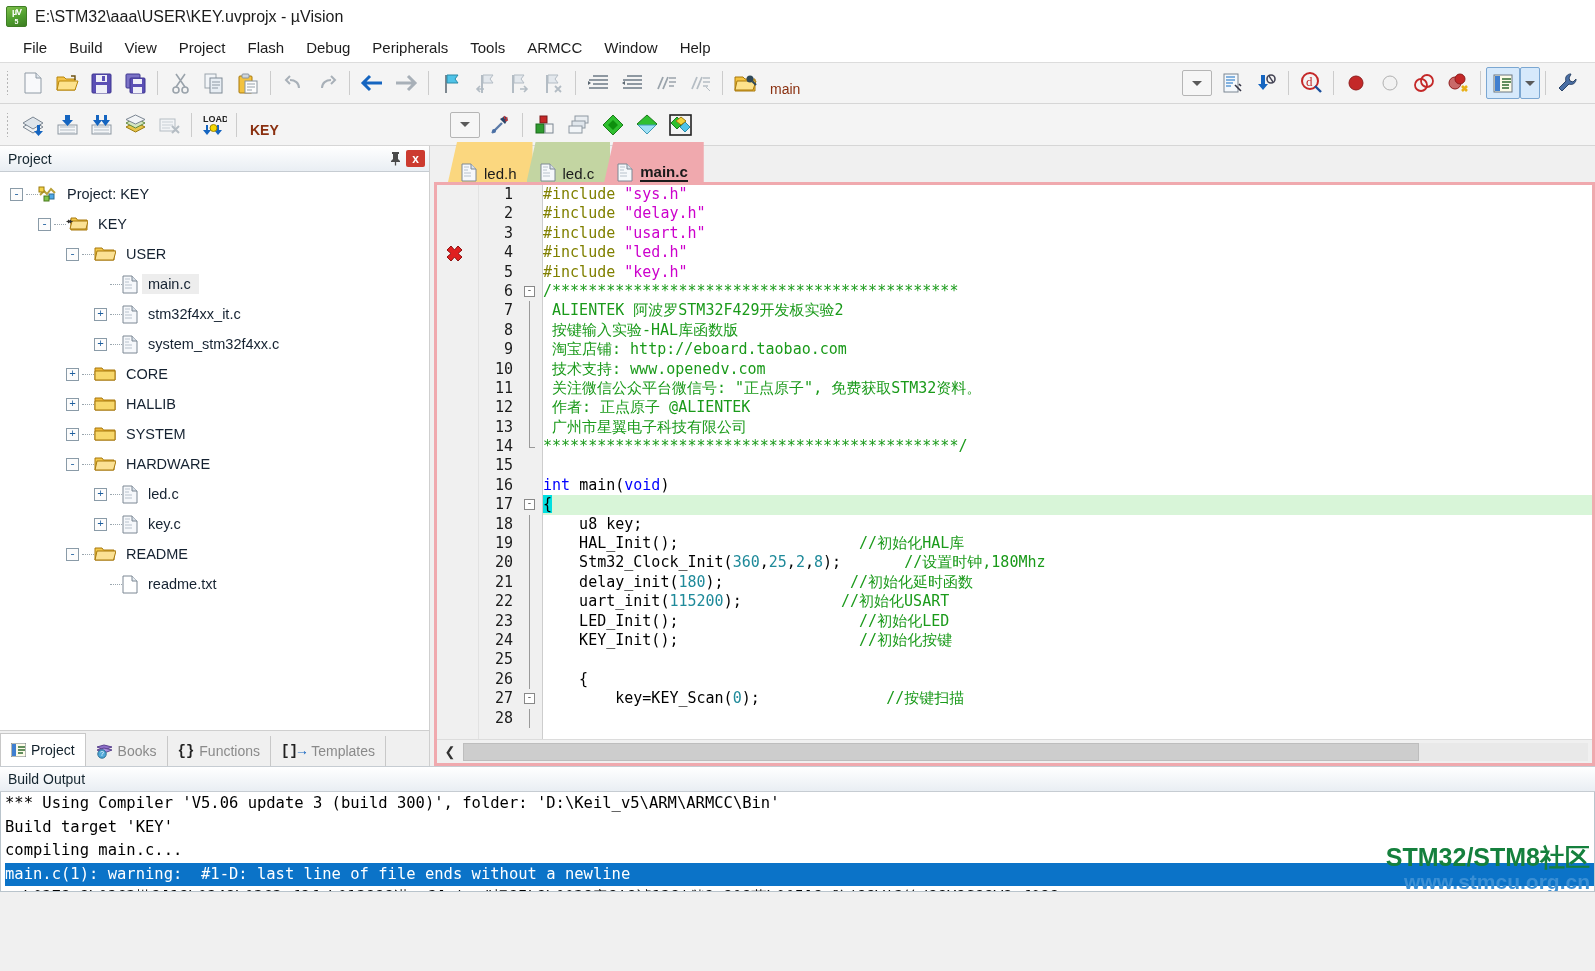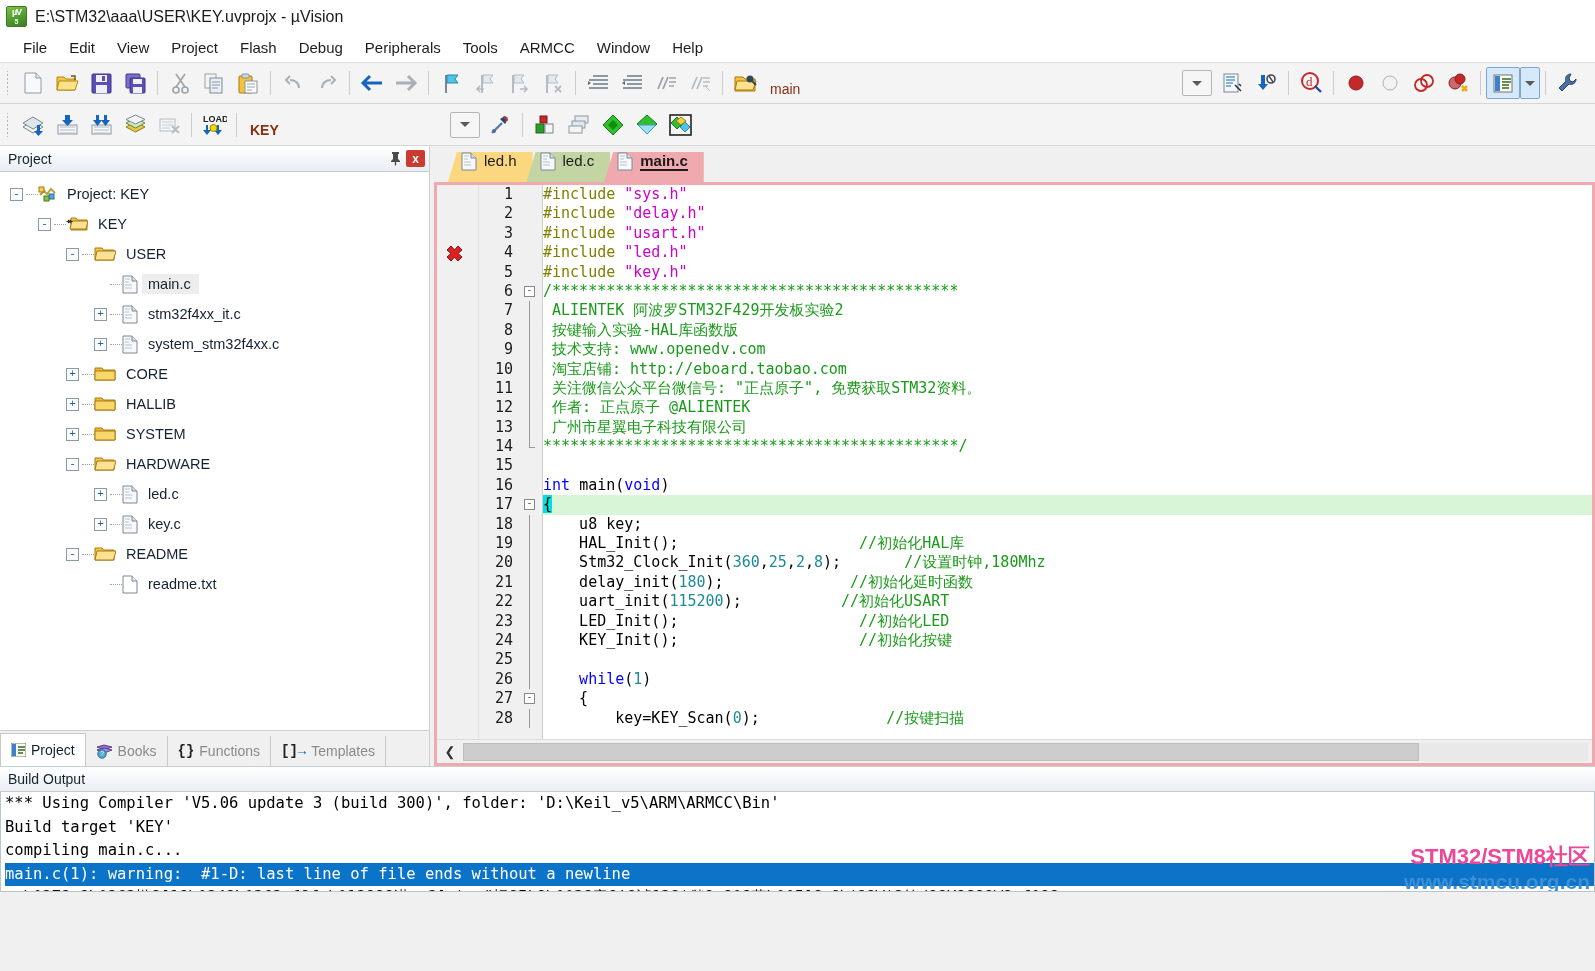--- a/index.html
+++ b/index.html
@@ -93,21 +93,21 @@
   .panel-tabs { height:36px; display:flex; align-items:flex-end;
                 background:#f0f0f0; border-top:1px solid #cfcfcf; }
   .ptab { display:flex; align-items:center; gap:5px; height:30px; padding:0 10px;
           font-size:14px; color:#8a8a8a; border-right:1px solid #c8c8c8;}
   .ptab.active { background:#ffffff; color:#11202b; height:33px;
                  border-top:1px solid #c8c8c8; border-left:1px solid #c8c8c8;}
 
   
   .editor-wrap { flex:1; display:flex; flex-direction:column; background:#f0f0f0; padding-left:4px;}
   .ed-tabs { height:36px; display:flex; align-items:flex-end; padding-left:14px; gap:0; }
-  .ed-tab { display:flex; align-items:flex-start; gap:7px; height:30px; padding:0 16px 0 13px;
+  .ed-tab { display:flex; align-items:flex-end; gap:7px; height:40px; padding:0 16px 0 13px;
             font-size:15px; color:#1b1b1b; position:relative;
             clip-path: polygon(9px 0, 100% 0, 100% 100%, 0 100%); margin-right:-6px;}
   .ed-tab.t1 { background:#fbd77f; }
   .ed-tab.t2 { background:#c3d5a2; }
   .ed-tab.t3 { background:#f0a9ae; }
   .ed-tab.active .lbl { border-bottom:2px solid #1b1b1b; font-weight:bold; }
   .ed-frame { flex:1; border:3px solid #f0a9ae; border-top-width:3px; background:#ffffff;
               display:flex; flex-direction:column; overflow:hidden; }
   .ed-body { flex:1; display:flex; overflow:hidden; position:relative; background:#ffffff;}
   .gutter-mark { width:42px; background:#f0f0f0; border-right:1px solid #e2e2e2; position:relative;}
@@ -141,39 +141,39 @@
                 background: linear-gradient(#ffffff,#e9eef3);
                 border-top:1px solid #c6ccd2; border-bottom:1px solid #c6ccd2; padding-left:8px;
                 font-size:14px; color:#14252f;}
   .build-body { height: 100px; background:#ffffff; overflow:hidden; border:1px solid #b9c4cc;
                 border-top:none; padding-left:4px; position:relative;}
   .bo-line { font-family:"DejaVu Sans Mono","Liberation Mono",monospace; font-size:15.5px;
              line-height:23.5px; white-space:pre; color:#000; }
   .bo-line.sel { background:#0b73c8; color:#ffffff; }
   .watermark { position:absolute; right:4px; bottom:-2px; text-align:right;
                font-family:"Liberation Sans",sans-serif; font-weight:bold; }
-  .wm1 { font-size:22px; color:#ec4899; letter-spacing:0px; line-height:26px;}
+  .wm1 { font-size:25px; color:#15803d; letter-spacing:0px; line-height:26px;}
   .wm2 { font-size:21px; color:#3b8fd4; line-height:23px;}
 </style>
 </head>
 <body>
 
 <div id="app">
 
   <div class="titlebar">
     <div class="title-icon">
       <span>µV</span>
         <span style="font-size:7px;">5</span>
     </div>
     <div class="title-text">E:\STM32\aaa\USER\KEY.uvprojx - µVision</div>
   </div>
 
   <div class="menubar">
     <div class="menu-item">File</div>
-    <div class="menu-item">Edit</div>
+    <div class="menu-item">Build</div>
     <div class="menu-item">View</div>
     <div class="menu-item">Project</div>
     <div class="menu-item">Flash</div>
     <div class="menu-item">Debug</div>
     <div class="menu-item">Peripherals</div>
     <div class="menu-item">Tools</div>
     <div class="menu-item">ARMCC</div>
     <div class="menu-item">Window</div>
     <div class="menu-item">Help</div>
   </div>
@@ -847,38 +847,37 @@
             </div>
           <div class="code-col code" id="codecol">
               <div class="ln"><span class="c-inc">#include </span><span class="c-str">"sys.h"</span></div>
               <div class="ln"><span class="c-inc">#include </span><span class="c-str">"delay.h"</span></div>
               <div class="ln"><span class="c-inc">#include </span><span class="c-str">"usart.h"</span></div>
               <div class="ln"><span class="c-inc">#include </span><span class="c-str">"led.h"</span></div>
               <div class="ln"><span class="c-inc">#include </span><span class="c-str">"key.h"</span></div>
               <div class="ln"><span class="c-cmt">/*********************************************</span></div>
               <div class="ln"><span class="c-cmt"> ALIENTEK 阿波罗STM32F429开发板实验2</span></div>
               <div class="ln"><span class="c-cmt"> 按键输入实验-HAL库函数版</span></div>
+              <div class="ln"><span class="c-cmt"> 淘宝店铺: http://eboard.taobao.com</span></div>
               <div class="ln"><span class="c-cmt"> 技术支持: www.openedv.com</span></div>
-              <div class="ln"><span class="c-cmt"> 淘宝店铺: http://eboard.taobao.com</span></div>
               <div class="ln"><span class="c-cmt"> 关注微信公众平台微信号: "正点原子", 免费获取STM32资料。</span></div>
               <div class="ln"><span class="c-cmt"> 作者: 正点原子 @ALIENTEK</span></div>
               <div class="ln"><span class="c-cmt"> 广州市星翼电子科技有限公司</span></div>
               <div class="ln"><span class="c-cmt">**********************************************/</span></div>
               <div class="ln"></div>
               <div class="ln"><span class="c-kw">int </span><span class="c-txt">main(</span><span class="c-kw">void</span><span class="c-txt">)</span></div>
               <div class="ln hl-line"><span class="cursor-blk">{</span></div>
               <div class="ln"><span class="c-txt">    u8 key;</span></div>
               <div class="ln"><span class="c-txt">    HAL_Init();</span><span class="c-txt">                    </span><span class="c-cmt">//初始化HAL库</span></div>
               <div class="ln"><span class="c-txt">    Stm32_Clock_Init(</span><span class="c-num">360</span><span class="c-txt">,</span><span class="c-num">25</span><span class="c-txt">,</span><span class="c-num">2</span><span class="c-txt">,</span><span class="c-num">8</span><span class="c-txt">);</span><span class="c-txt">       </span><span class="c-cmt">//设置时钟,180Mhz</span></div>
               <div class="ln"><span class="c-txt">    delay_init(</span><span class="c-num">180</span><span class="c-txt">);</span><span class="c-txt">              </span><span class="c-cmt">//初始化延时函数</span></div>
               <div class="ln"><span class="c-txt">    uart_init(</span><span class="c-num">115200</span><span class="c-txt">);</span><span class="c-txt">           </span><span class="c-cmt">//初始化USART</span></div>
               <div class="ln"><span class="c-txt">    LED_Init();</span><span class="c-txt">                    </span><span class="c-cmt">//初始化LED</span></div>
               <div class="ln"><span class="c-txt">    KEY_Init();</span><span class="c-txt">                    </span><span class="c-cmt">//初始化按键</span></div>
               <div class="ln"></div>
-              <div class="ln"><span class="c-kw">    while</span><span class="c-txt">(</span><span class="c-num">1</span><span class="c-txt">)</span></div>
               <div class="ln"><span class="c-txt">    {</span></div>
               <div class="ln"><span class="c-txt">        key=KEY_Scan(</span><span class="c-num">0</span><span class="c-txt">);</span><span class="c-txt">              </span><span class="c-cmt">//按键扫描</span></div>
             </div>
         </div>
         <div class="ed-hscroll">
           <div class="hs-arrow">❮</div>
           <div class="hs-track">
               <div class="hs-thumb"></div>
             </div>
         </div>

